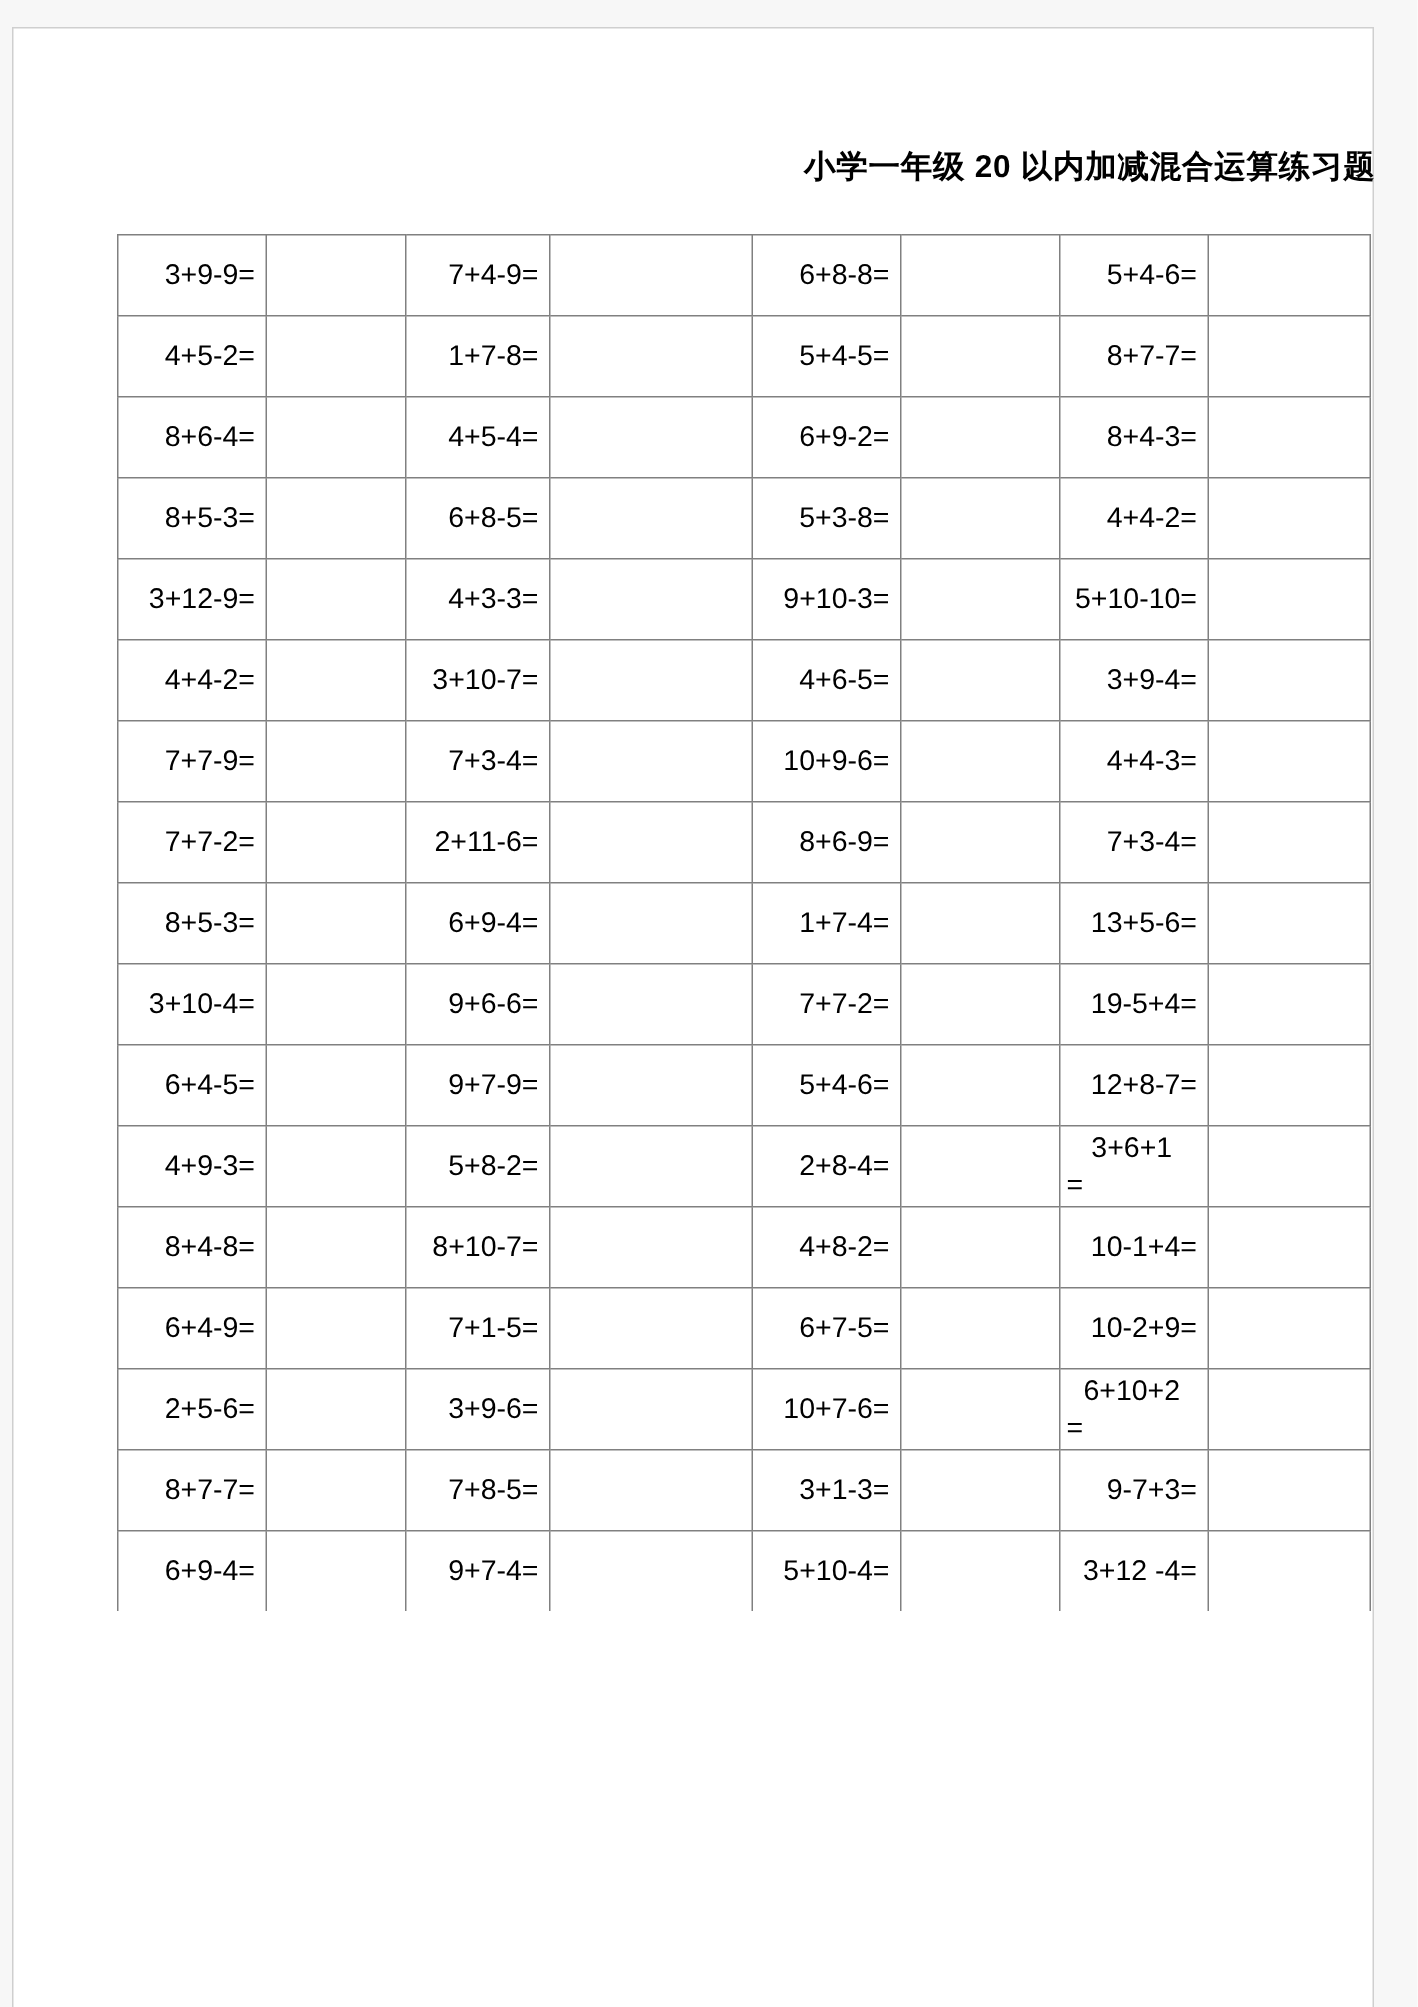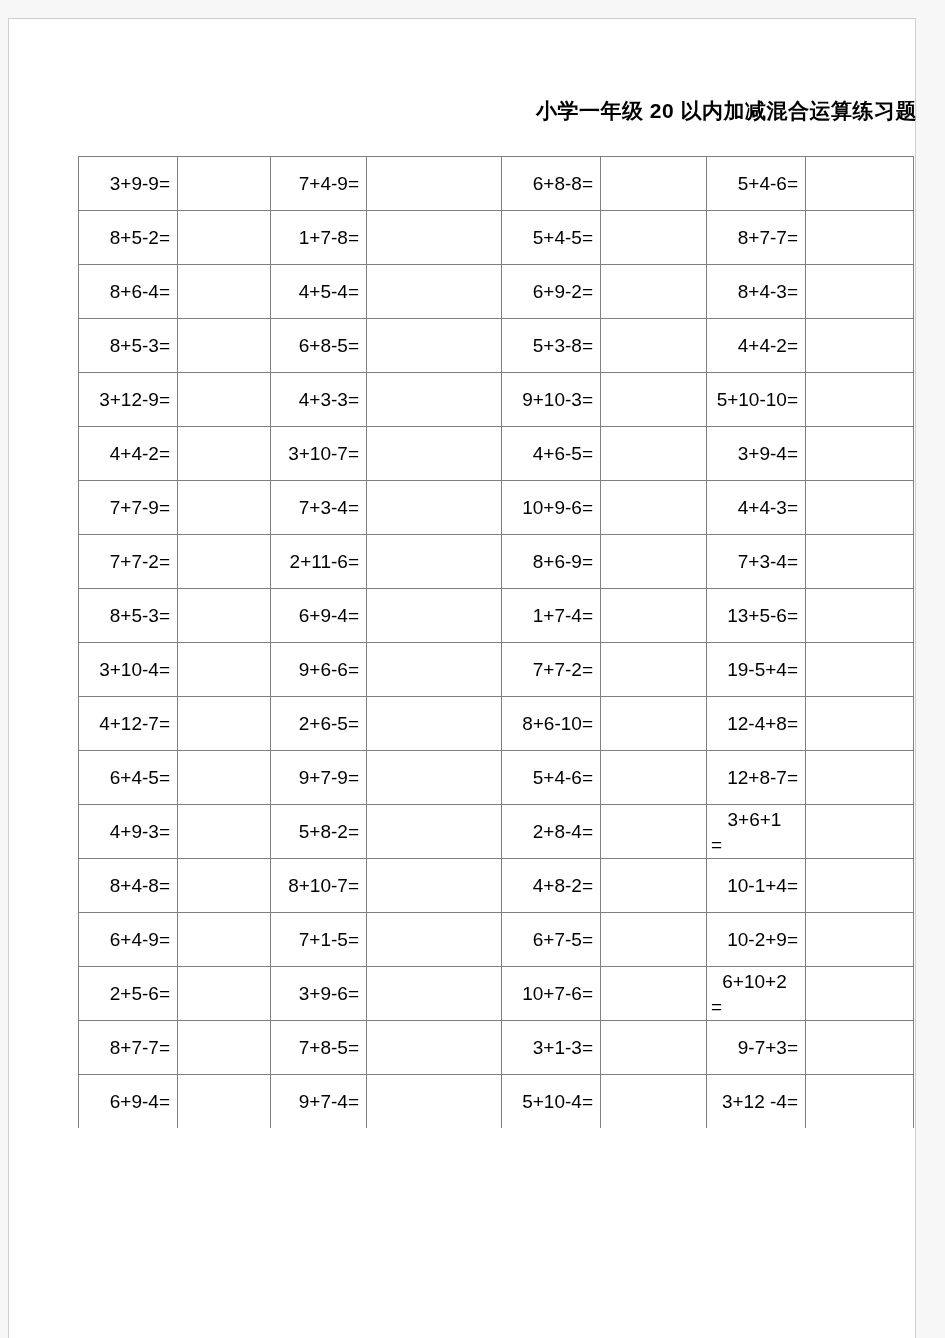--- a/index.html
+++ b/index.html
@@ -111,21 +111,21 @@
           <td class="q">3+9-9=</td>
           <td class="a"></td>
           <td class="q">7+4-9=</td>
           <td class="a"></td>
           <td class="q">6+8-8=</td>
           <td class="a"></td>
           <td class="q">5+4-6=</td>
           <td class="a"></td>
         </tr>
         <tr>
-          <td class="q">8+5-2=</td>
+          <td class="q">4+5-2=</td>
           <td class="a"></td>
           <td class="q">1+7-8=</td>
           <td class="a"></td>
           <td class="q">5+4-5=</td>
           <td class="a"></td>
           <td class="q">8+7-7=</td>
           <td class="a"></td>
         </tr>
         <tr>
           <td class="q">8+6-4=</td>
@@ -198,30 +198,20 @@
           <td class="a"></td>
         </tr>
         <tr>
           <td class="q">3+10-4=</td>
           <td class="a"></td>
           <td class="q">9+6-6=</td>
           <td class="a"></td>
           <td class="q">7+7-2=</td>
           <td class="a"></td>
           <td class="q">19-5+4=</td>
-          <td class="a"></td>
-        </tr>
-        <tr>
-          <td class="q">4+12-7=</td>
-          <td class="a"></td>
-          <td class="q">2+6-5=</td>
-          <td class="a"></td>
-          <td class="q">8+6-10=</td>
-          <td class="a"></td>
-          <td class="q">12-4+8=</td>
           <td class="a"></td>
         </tr>
         <tr>
           <td class="q">6+4-5=</td>
           <td class="a"></td>
           <td class="q">9+7-9=</td>
           <td class="a"></td>
           <td class="q">5+4-6=</td>
           <td class="a"></td>
           <td class="q">12+8-7=</td>

